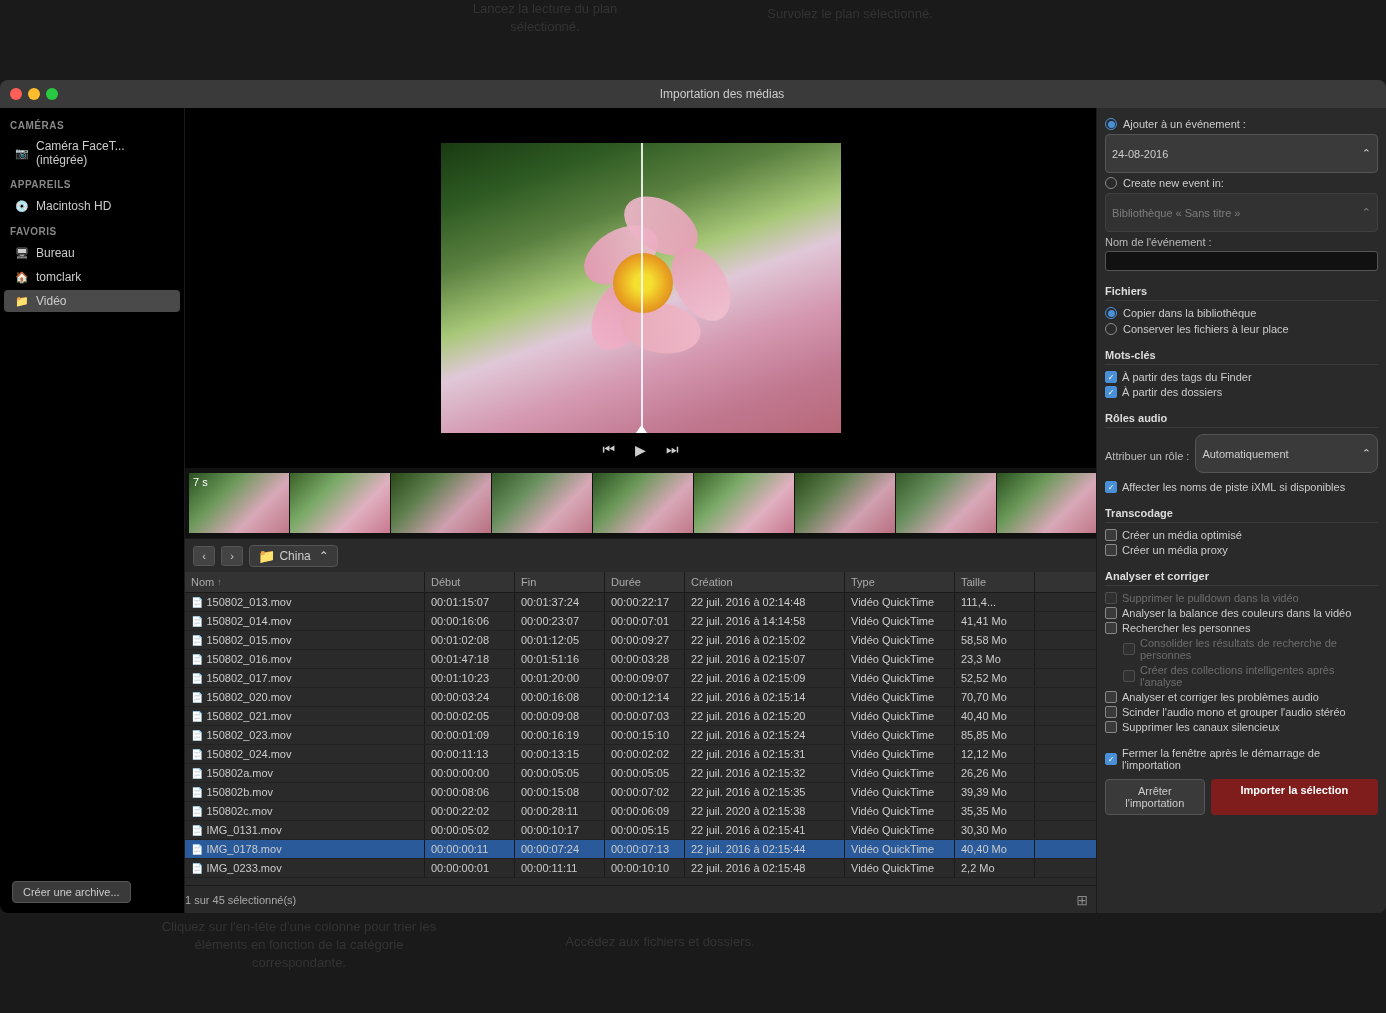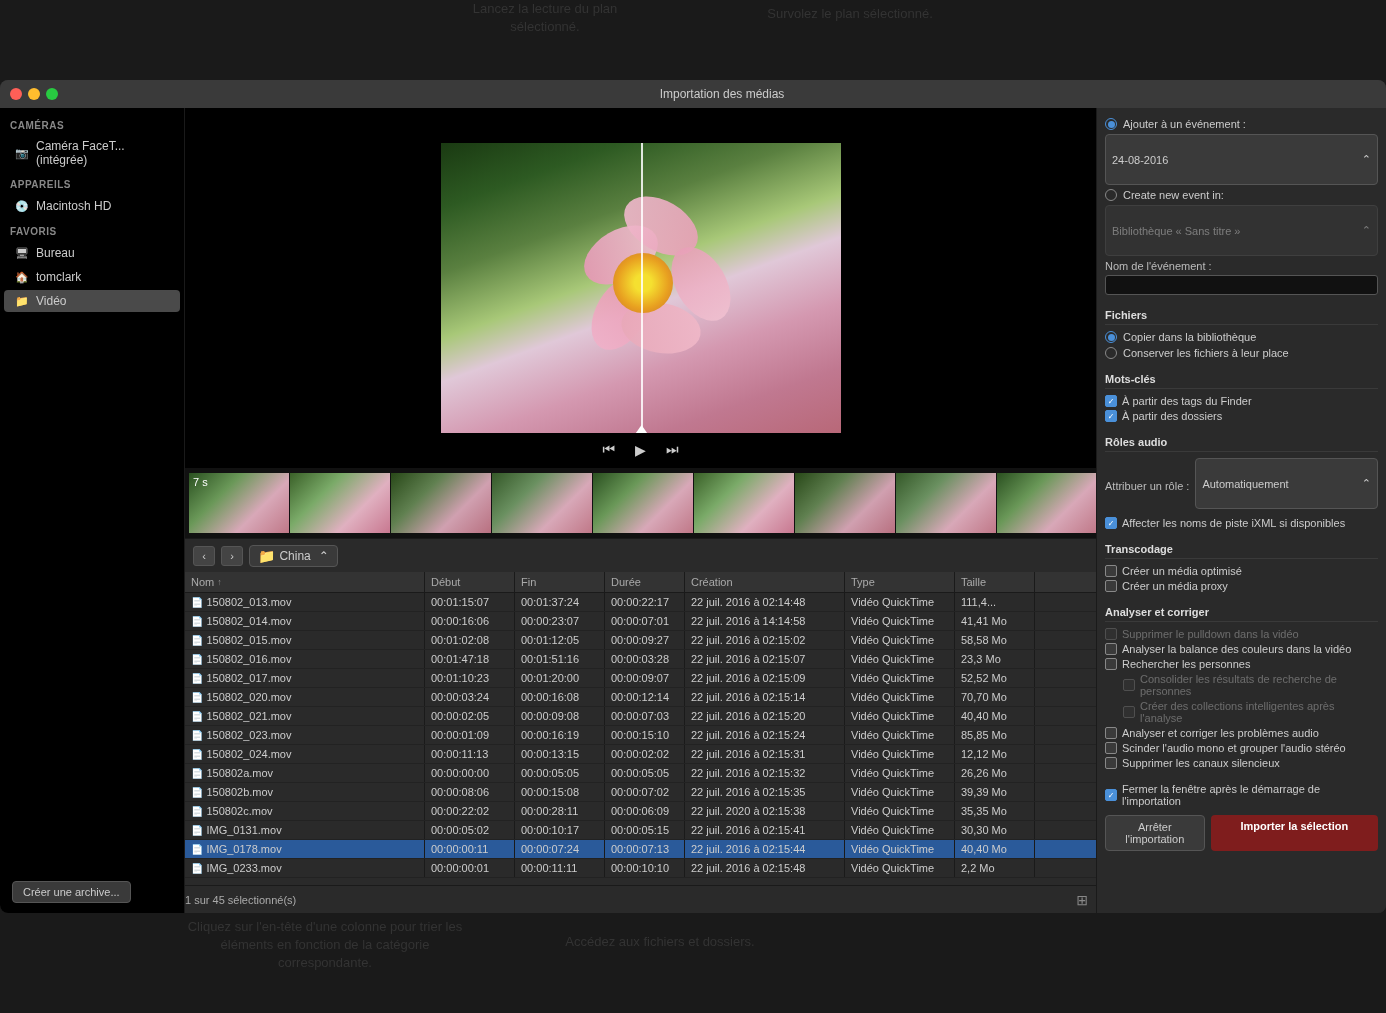--- a/index.html
+++ b/index.html
@@ -338,21 +338,21 @@
       width: 7px;
       height: 7px;
       border-radius: 50%;
       background: #4a90d9;
     }
     .dropdown-select {
       width: 100%;
       background: #3a3a3a;
       border: 1px solid #555;
       border-radius: 4px;
-      padding: 18px 6px;
+      padding: 12px 6px;
       color: #ccc;
       font-size: 11px;
       display: flex;
       align-items: center;
       justify-content: space-between;
       cursor: pointer;
       margin-bottom: 4px;
     }
     .text-input {
       width: 100%;
@@ -795,21 +795,21 @@
         <div class="checkbox-row">
           <div class="checkbox checked"></div>
           <span>À partir des dossiers</span>
         </div>
       </div>
 
       <div class="panel-section">
         <div class="panel-section-title">Rôles audio</div>
         <div class="panel-row-label">
           <span>Attribuer un rôle :</span>
-          <div class="dropdown-select" style="flex:1;">
+          <div class="dropdown-select" style="flex:1;border-radius:8px;">
             <span>Automatiquement</span>
             <span>⌃</span>
           </div>
         </div>
         <div class="checkbox-row">
           <div class="checkbox checked"></div>
           <span>Affecter les noms de piste iXML si disponibles</span>
         </div>
       </div>
 
@@ -870,18 +870,18 @@
         <div class="btn-cancel">Arrêter l'importation</div>
         <div class="btn-import">Importer la sélection</div>
       </div>
     </div>
   </div>
 </div>
 
 <div class="create-archive-btn">Créer une archive...</div>
 
 <div class="bottom-annotations">
-  <div class="annotation-text" style="left: 185px; top: 5px; width: 280px;">Cliquez sur l'en-tête d'une colonne
+  <div class="annotation-text" style="left: 159px; top: 5px; width: 280px;">Cliquez sur l'en-tête d'une colonne
 pour trier les éléments en fonction
 de la catégorie correspondante.</div>
   <div class="annotation-text" style="left: 560px; top: 20px; width: 200px;">Accédez aux fichiers
 et dossiers.</div>
 </div>
 
 </body></html>

